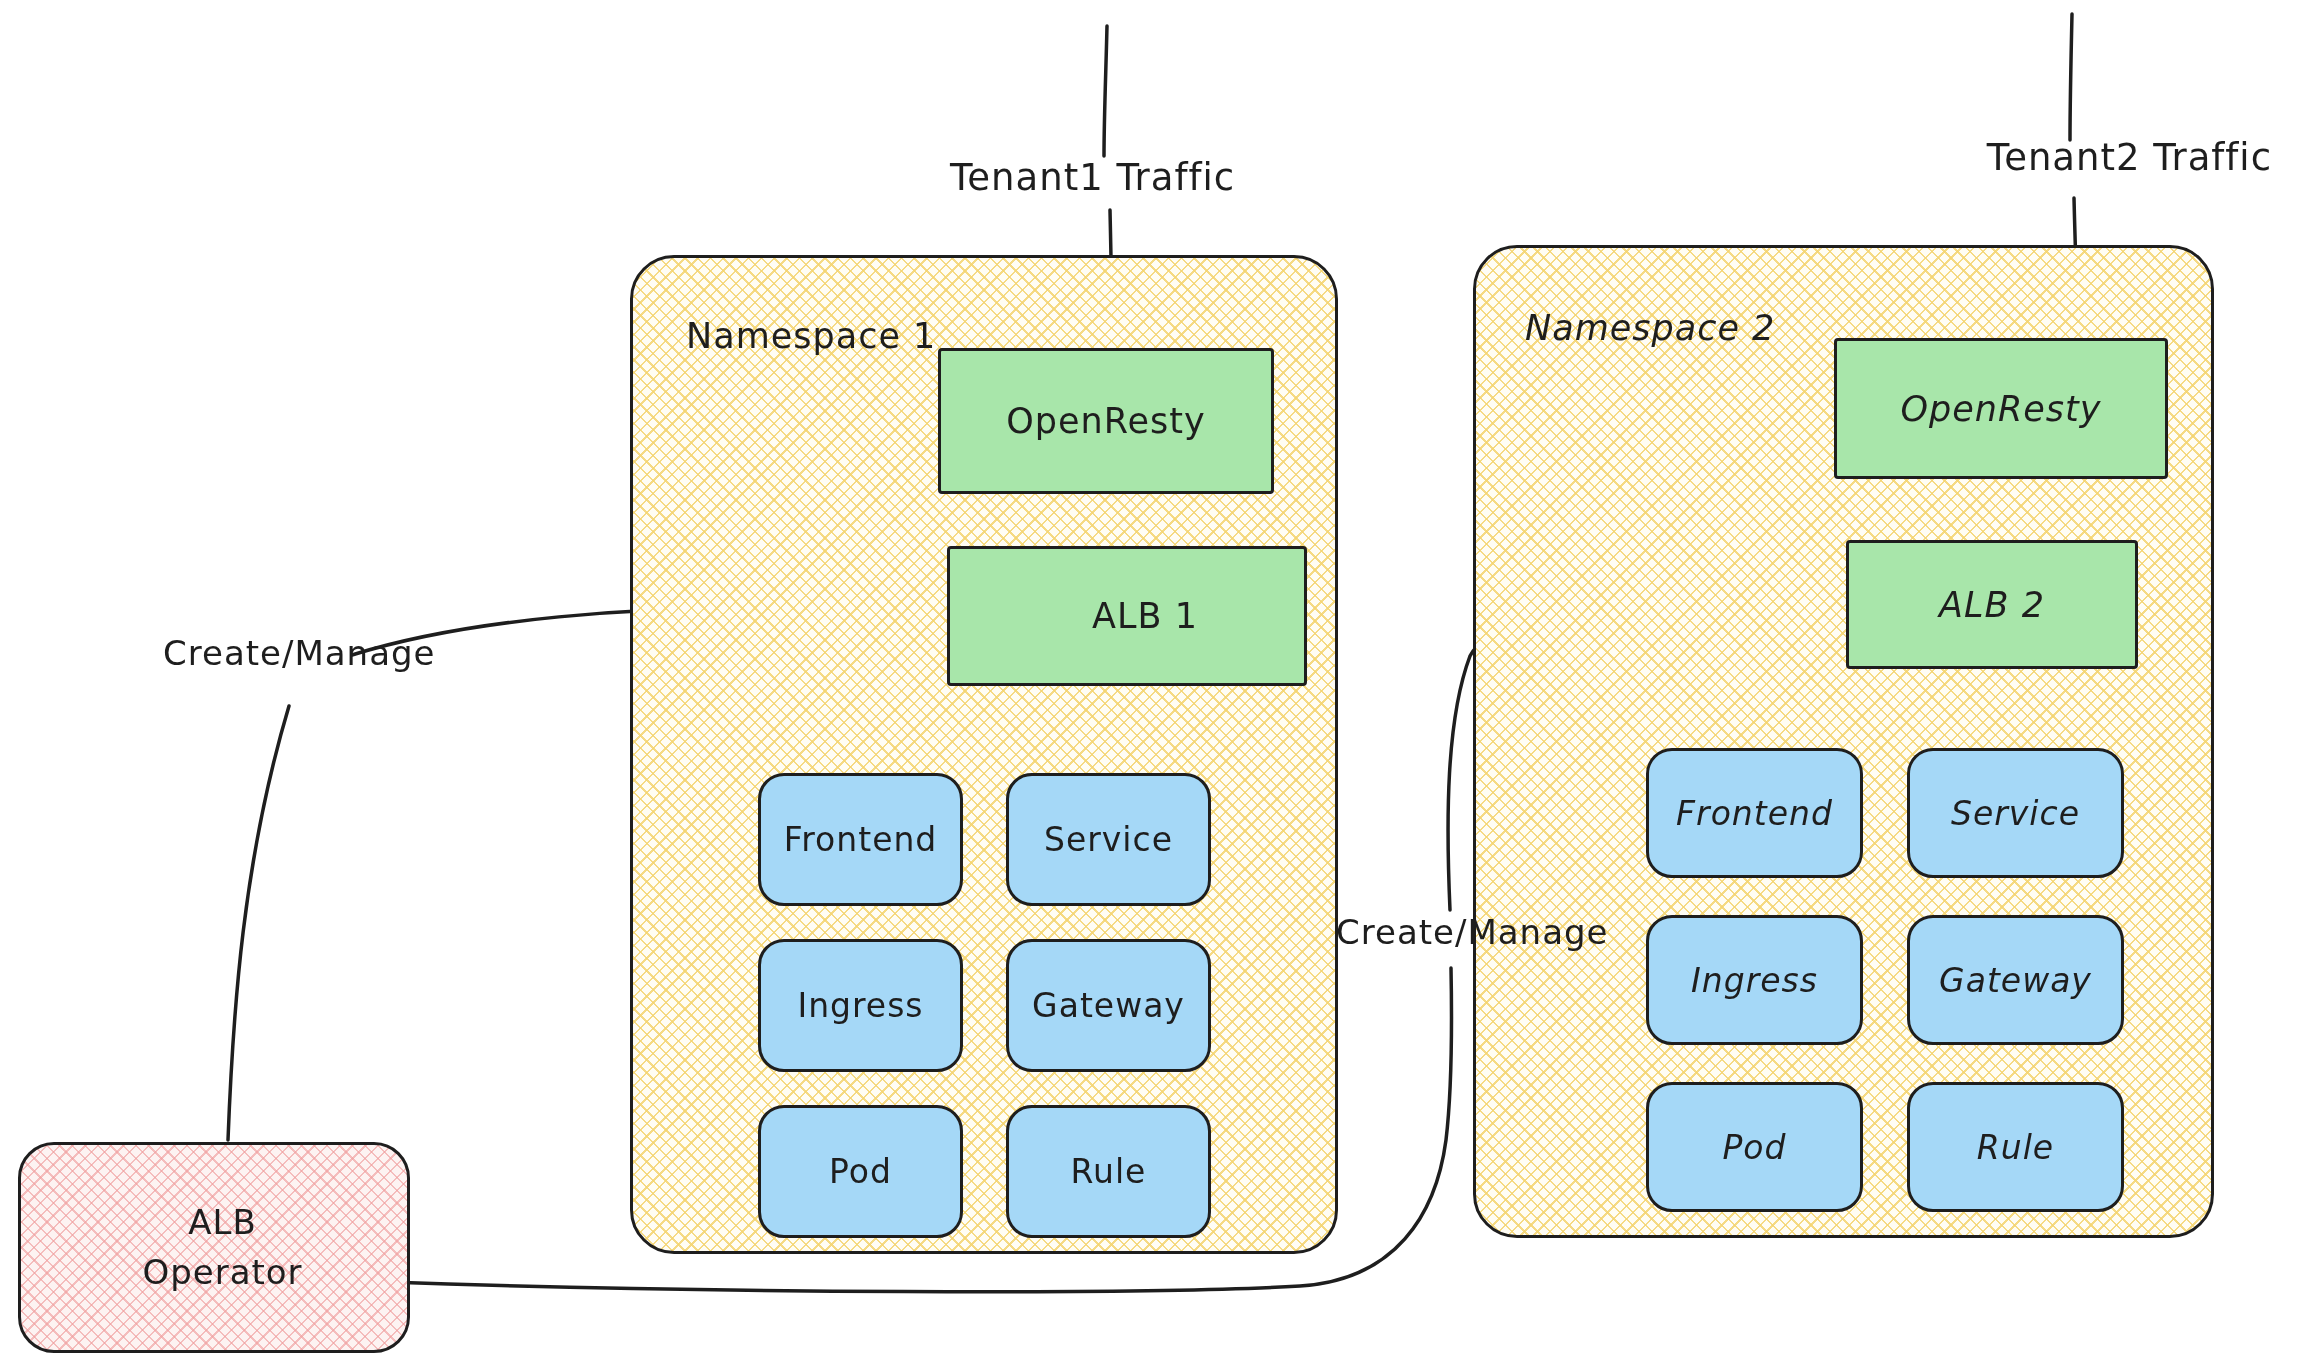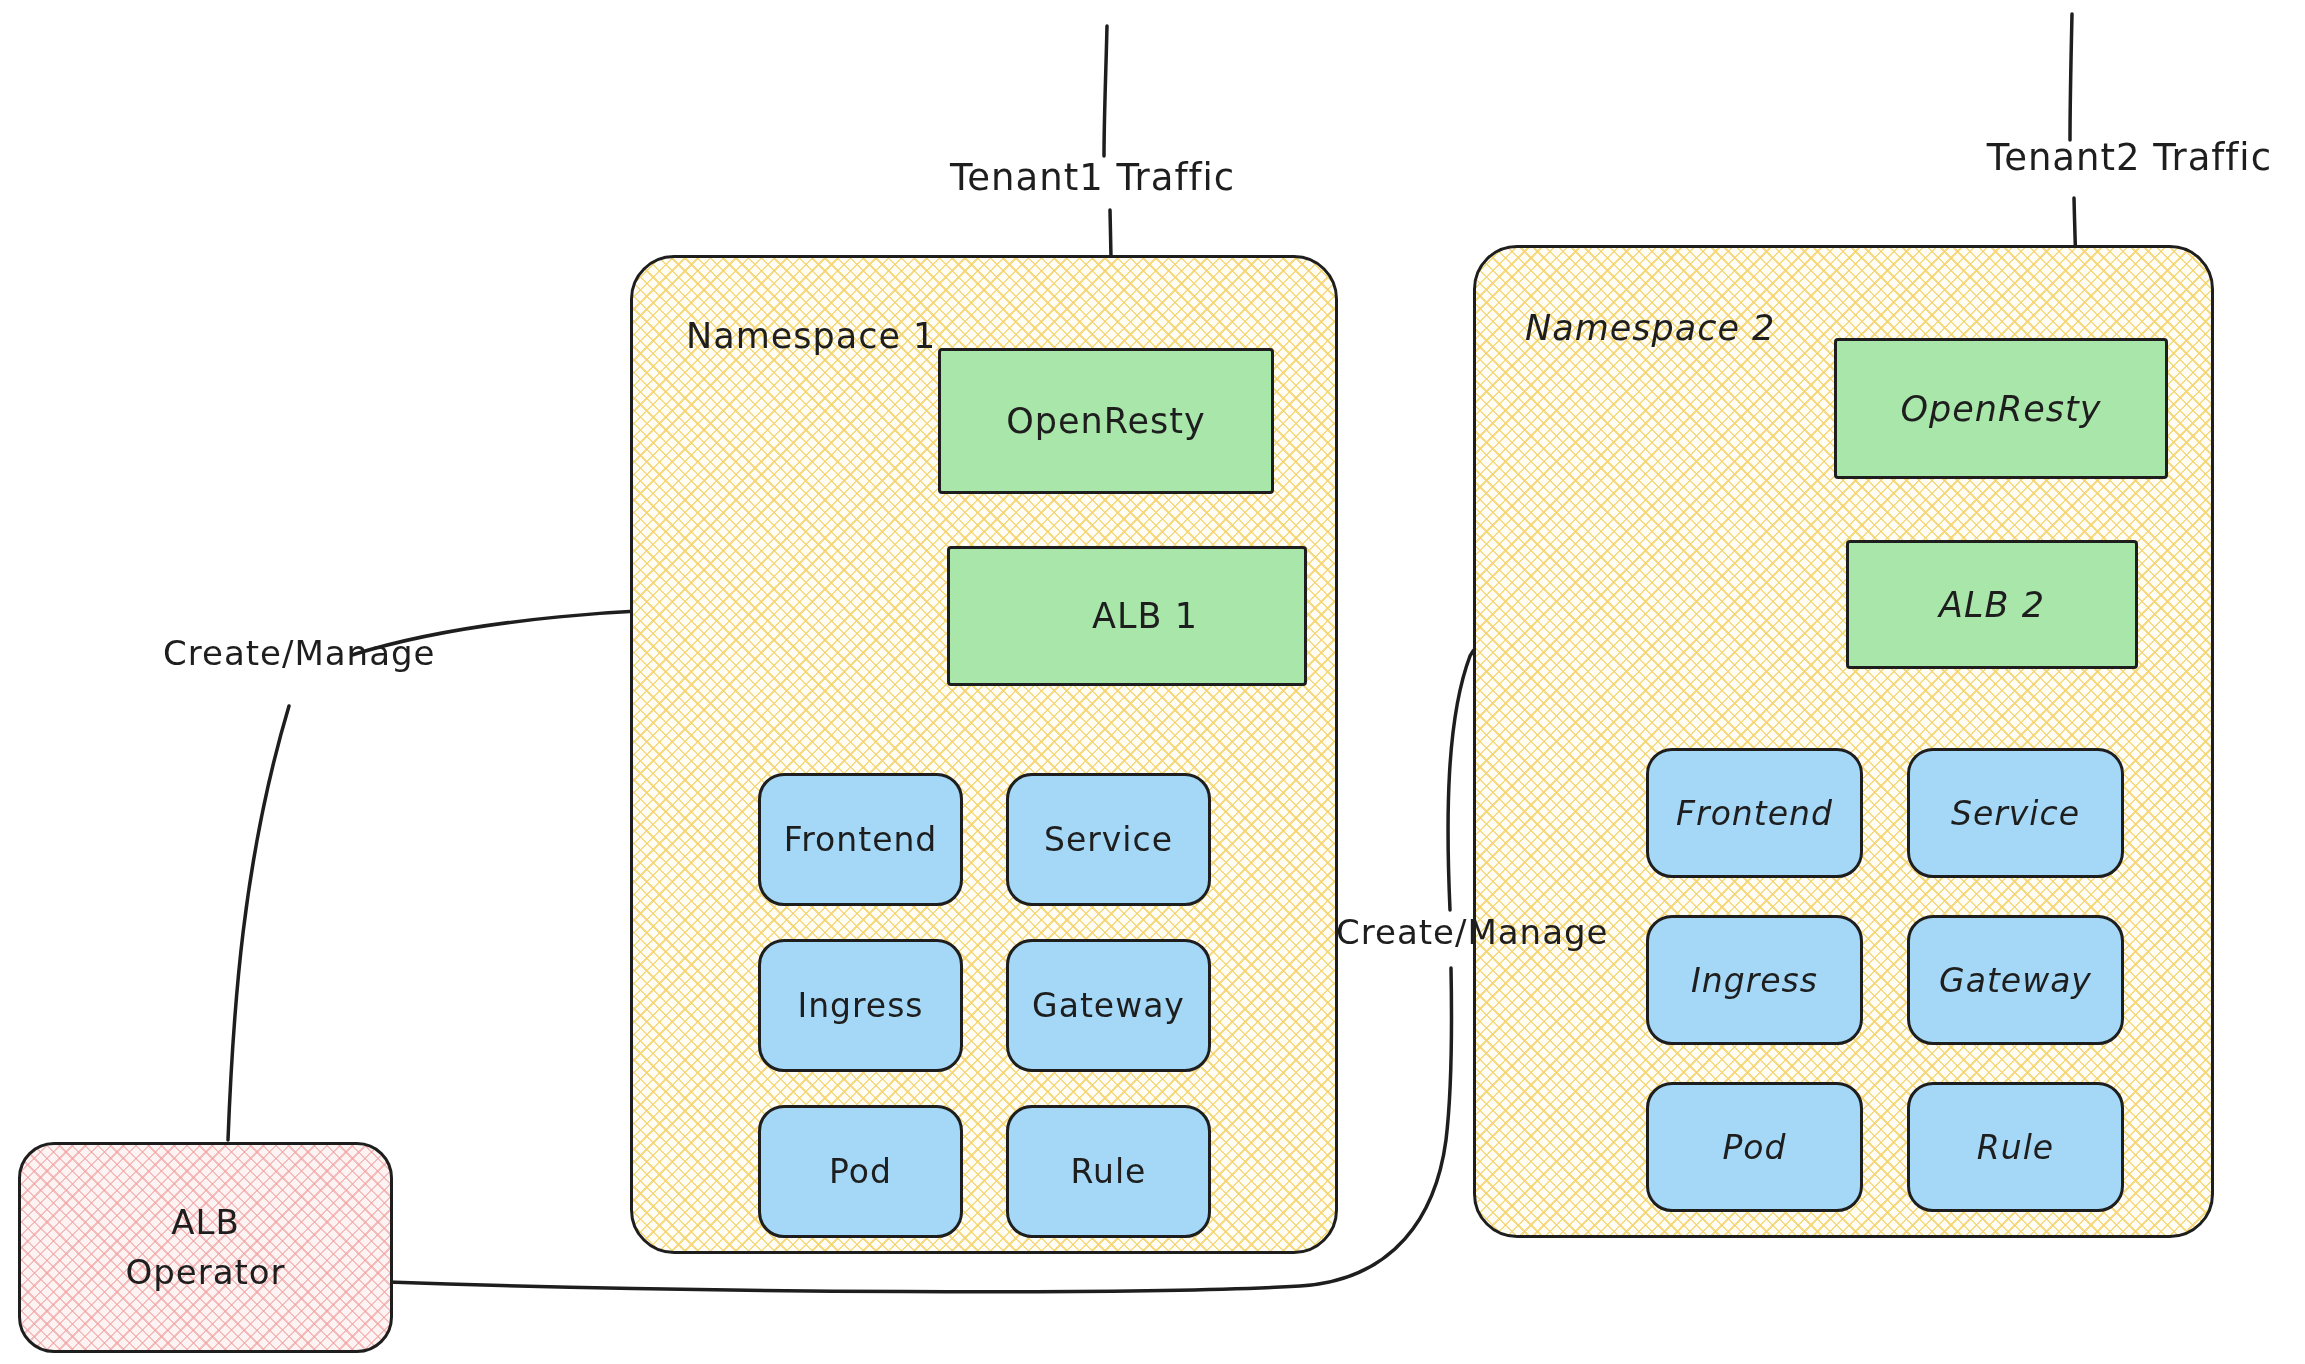--- a/index.html
+++ b/index.html
@@ -67,21 +67,21 @@
   .operator{
     position:absolute;
     left:18px;top:1142px;width:369px;height:205px;
     border:3.5px solid #1e1e1e;
     border-radius:36px;
     background-color:#fdf3f2;
     background-image:
       repeating-linear-gradient(45deg,  rgba(240,160,160,0.65) 0 1.7px, transparent 1.7px 9px),
       repeating-linear-gradient(135deg, rgba(240,160,160,0.65) 0 1.7px, transparent 1.7px 9px);
     display:flex;flex-direction:column;align-items:center;justify-content:center;
-    font-size:34px;letter-spacing:1px;line-height:1.45;
+    font-size:34px;letter-spacing:1px;line-height:1.45;padding-left:17px;
   }
 
   
   .free-label{
     position:absolute;
     white-space:nowrap;
     letter-spacing:1px;
   }
   #tenant1{left:950px;top:156px;width:330px;text-align:left;font-size:37px;}
   #tenant2{left:1922px;top:136px;width:350px;text-align:right;font-size:37px;}

